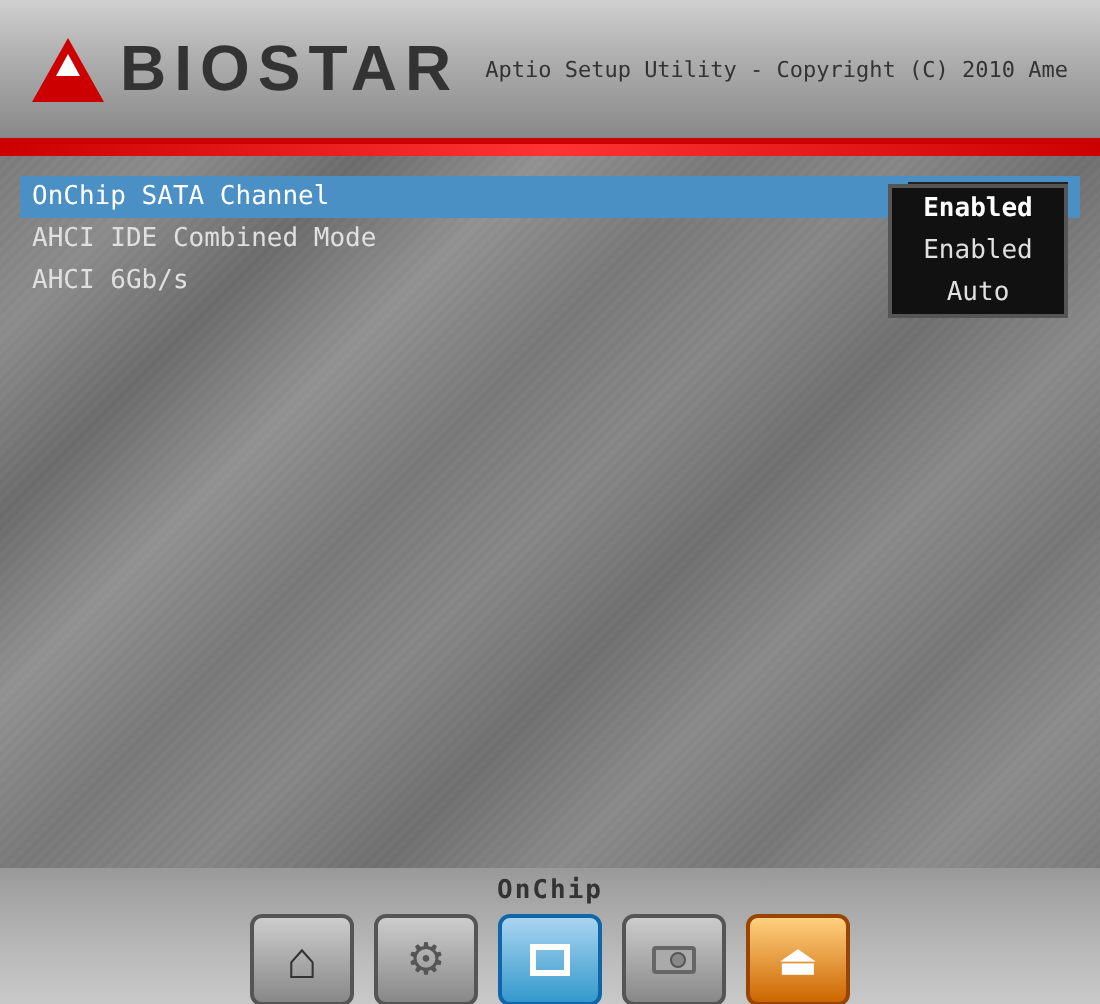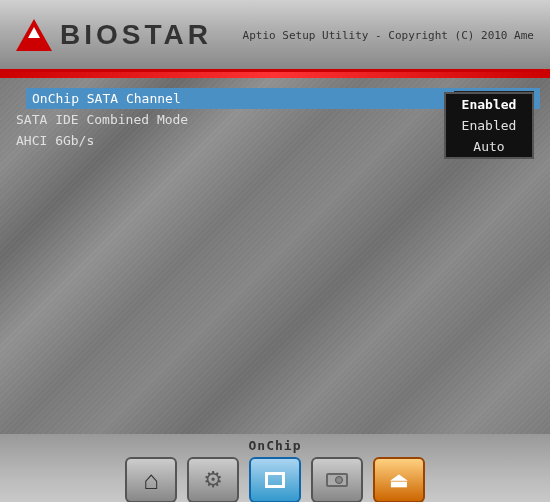--- a/index.html
+++ b/index.html
@@ -44,21 +44,21 @@
       top: 8px;
       left: -6px;
       width: 0;
       height: 0;
       border-left: 6px solid transparent;
       border-right: 6px solid transparent;
       border-bottom: 11px solid white;
     }
 
     .logo-text {
-      font-size: 28px;
+      font-size: 32px;
       font-weight: bold;
       letter-spacing: 4px;
       color: #333;
       font-family: 'Arial Black', Arial, sans-serif;
     }
 
     .header-subtitle {
       position: absolute;
       right: 16px;
       top: 50%;
@@ -113,21 +113,20 @@
     }
 
     .menu-row {
       display: flex;
       justify-content: space-between;
       padding: 3px 6px;
     }
 
     .menu-row.selected {
       background-color: #4a90c4;
-      margin-left: 16px;
     }
 
     .menu-row .label {
       color: #e0e0e0;
       font-size: 13px;
       font-family: monospace;
     }
 
     .menu-row.selected .label {
       color: #fff;
@@ -296,21 +295,21 @@
 <div class="red-bar"></div>
 
 <div class="main-content">
   <div class="bios-panel">
 
     <div class="menu-row selected">
       <span class="label">OnChip SATA Channel</span>
       <span class="value">Enabled</span>
     </div>
     <div class="menu-row">
-      <span class="label">SATA IDE Combined Mode</span>
+      <span class="label">AHCI IDE Combined Mode</span>
     </div>
     <div class="menu-row">
       <span class="label">AHCI 6Gb/s</span>
     </div>
 
     <div class="dropdown-popup">
       <div class="dropdown-item selected-option">Enabled</div>
       <div class="dropdown-item">Enabled</div>
       <div class="dropdown-item">Auto</div>
     </div>

